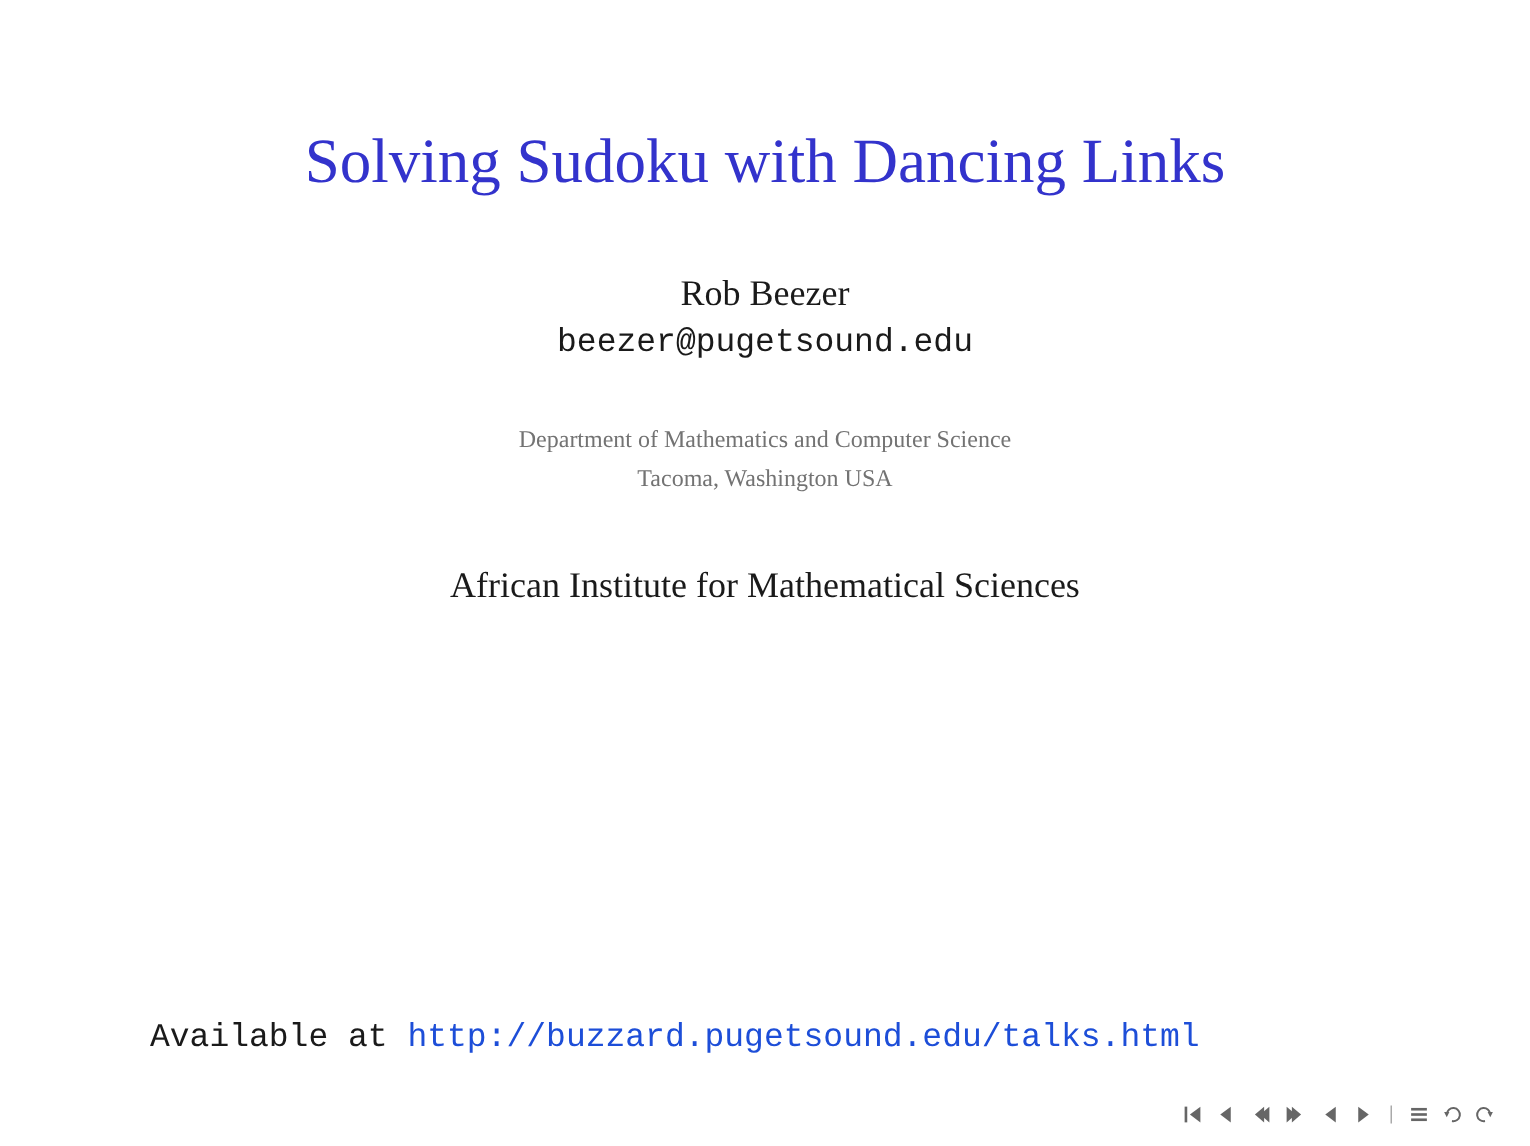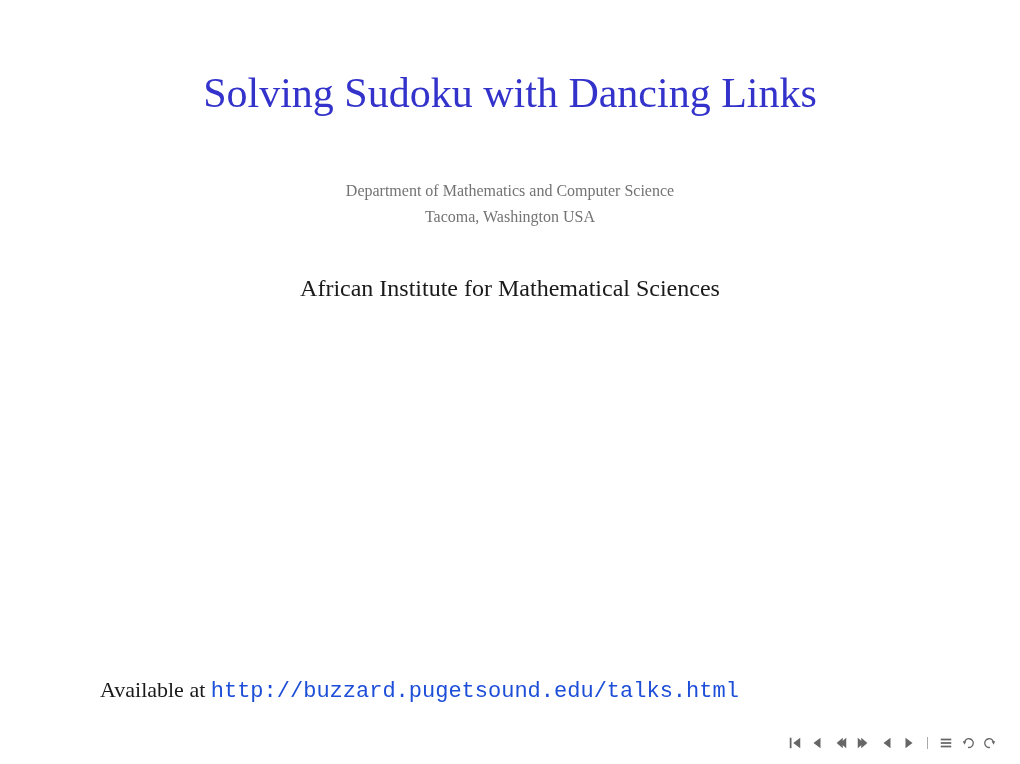--- a/index.html
+++ b/index.html
@@ -27,21 +27,21 @@
       justify-content: flex-start;
       padding: 60px 80px 40px 80px;
       position: relative;
     }
 
     .title {
       color: #3333cc;
       font-size: 42px;
       font-weight: normal;
       text-align: center;
-      margin-top: 8px;
+      margin-top: 23px;
       margin-bottom: 50px;
       line-height: 1.2;
       font-family: 'Computer Modern', Georgia, serif;
     }
 
     .author-section {
       text-align: center;
       margin-bottom: 30px;
     }
 
@@ -90,21 +90,21 @@
       text-align: left;
       width: 100%;
       padding-left: 20px;
       margin-top: auto;
       margin-bottom: 20px;
     }
 
     .available-text {
       font-size: 22px;
       color: #1a1a1a;
-      font-family: Liberation Serif, serif;
+      font-family: Liberation Mono, monospace;
     }
 
     .available-link {
       color: #1d4ed8;
       font-family: 'Courier New', 'Computer Modern Typewriter', monospace;
       font-size: 22px;
       text-decoration: none;
     }
 
     .nav-bar {
@@ -144,20 +144,24 @@
       gap: 2px;
     }
   </style>
 </head>
 <body>
 
 <div class="slide-container">
 
   <h1 class="title">Solving Sudoku with Dancing Links</h1>
 
+  <div class="author-section">
+    <div class="author-name">Rob Beezer</div>
+    <div class="author-email">beezer@pugetsound.edu</div>
+  </div>
 
   <div class="affiliation-section">
     <div class="affiliation-line">Department of Mathematics and Computer Science</div>
     <div class="affiliation-line">Tacoma, Washington USA</div>
   </div>
 
   <div class="event-section">
     <div class="event-line">African Institute for Mathematical Sciences</div>
   </div>
 

